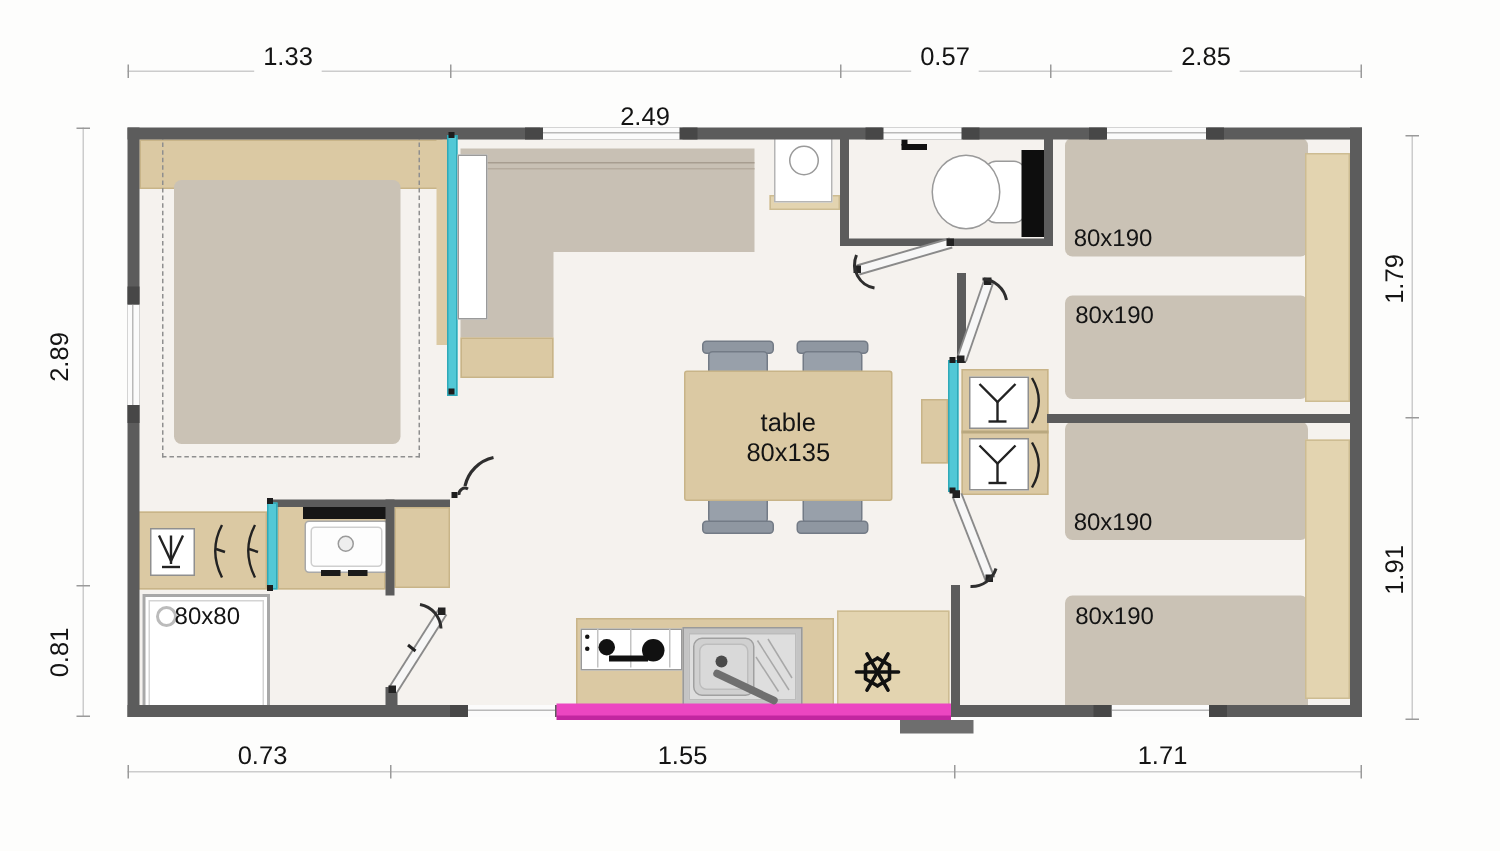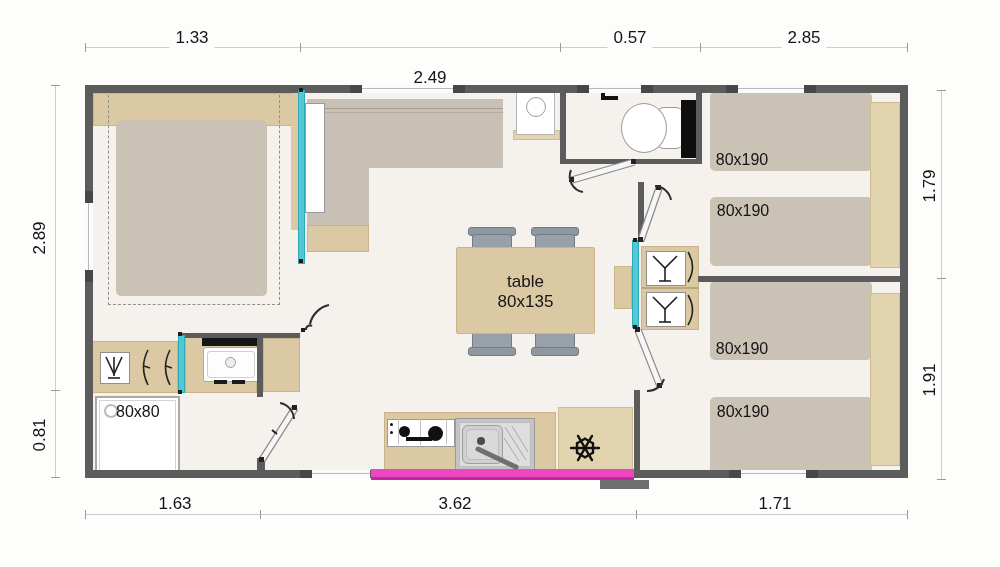--- a/index.html
+++ b/index.html
@@ -39,22 +39,22 @@
   <div class="dimtext" style="left:192px;top:28px;transform:translateX(-50%);background:#fdfdfc;padding:0 6px;">1.33</div>
   <div class="dimtext" style="left:430px;top:28px;transform:translateX(-50%);background:#fdfdfc;padding:0 6px;margin-top:40px;">2.49</div>
   <div class="dimtext" style="left:630px;top:28px;transform:translateX(-50%);background:#fdfdfc;padding:0 6px;">0.57</div>
   <div class="dimtext" style="left:804px;top:28px;transform:translateX(-50%);background:#fdfdfc;padding:0 6px;">2.85</div>
 
   <div class="dimline" style="left:85px;top:514px;width:823px;height:1px;"></div>
   <div class="tick" style="left:85px;top:510px;width:1px;height:9px;"></div>
   <div class="tick" style="left:260px;top:510px;width:1px;height:9px;"></div>
   <div class="tick" style="left:636px;top:510px;width:1px;height:9px;"></div>
   <div class="tick" style="left:907px;top:510px;width:1px;height:9px;"></div>
-  <div class="dimtext" style="left:175px;top:494px;transform:translateX(-50%);background:#fdfdfc;padding:0 6px;">1.63</div>
-  <div class="dimtext" style="left:455px;top:494px;transform:translateX(-50%);background:#fdfdfc;padding:0 6px;">3.62</div>
+  <div class="dimtext" style="left:175px;top:494px;transform:translateX(-50%);background:#fdfdfc;padding:0 6px;">0.73</div>
+  <div class="dimtext" style="left:455px;top:494px;transform:translateX(-50%);background:#fdfdfc;padding:0 6px;">1.55</div>
   <div class="dimtext" style="left:775px;top:494px;transform:translateX(-50%);background:#fdfdfc;padding:0 6px;">1.71</div>
 
   <div class="dimline" style="left:55px;top:85px;width:1px;height:393px;"></div>
   <div class="tick" style="left:51px;top:85px;width:9px;height:1px;"></div>
   <div class="tick" style="left:51px;top:390px;width:9px;height:1px;"></div>
   <div class="tick" style="left:51px;top:477px;width:9px;height:1px;"></div>
   <div class="dimtext vrot" style="left:10px;top:228px;width:60px;text-align:center;">2.89</div>
   <div class="dimtext vrot" style="left:10px;top:425px;width:60px;text-align:center;">0.81</div>
 
   <div class="dimline" style="left:941px;top:90px;width:1px;height:390px;"></div>
@@ -98,21 +98,21 @@
   <div class="abs" style="left:202px;top:337px;width:56px;height:9px;background:#161616;"></div>
   <div class="abs" style="left:203px;top:347px;width:54px;height:33px;background:#fff;border:1px solid #a9a9a9;border-radius:3px;"></div>
   <div class="abs" style="left:207px;top:351px;width:46px;height:25px;background:#fdfdfd;border:1px solid #cfcfcf;border-radius:3px;"></div>
   <div class="abs" style="left:225px;top:357px;width:9px;height:9px;border:1.5px solid #9a9a9a;border-radius:50%;background:#eee;"></div>
   <div class="abs" style="left:214px;top:380px;width:13px;height:4px;background:#1a1a1a;"></div>
   <div class="abs" style="left:232px;top:380px;width:13px;height:4px;background:#1a1a1a;"></div>
   <div class="wood" style="left:263px;top:338px;width:37px;height:54px;"></div>
   <div class="abs" style="left:95px;top:396px;width:85px;height:82px;background:#ffffff;border:2px solid #a8a8a8;box-sizing:border-box;"></div>
   <div class="abs" style="left:99px;top:400px;width:77px;height:74px;border:1px solid #d4d4d4;box-sizing:border-box;"></div>
   <div class="abs" style="left:104px;top:404px;width:14px;height:14px;border:2px solid #bbbbbb;border-radius:50%;box-sizing:border-box;background:#fff;"></div>
-  <div class="lbl" style="left:116px;top:403px;width:44px;text-align:left;">80x80</div>
+  <div class="lbl" style="left:116px;top:403px;width:44px;text-align:right;">80x80</div>
 
   <div class="wood2" style="left:513px;top:130px;width:47px;height:10px;"></div>
   <div class="abs" style="left:516px;top:91px;width:37px;height:42px;background:#fff;border:1px solid #b5b5b5;"></div>
   <div class="abs" style="left:526px;top:97px;width:20px;height:20px;border:1.5px solid #9a9a9a;border-radius:50%;box-sizing:border-box;background:#fff;"></div>
   <div class="abs" style="left:601px;top:96px;width:17px;height:4px;background:#111;"></div>
   <div class="abs" style="left:601px;top:90px;width:4px;height:7px;background:#111;"></div>
   <div class="abs" style="left:656px;top:107px;width:28px;height:42px;background:#fff;border:1.5px solid #9a9a9a;border-radius:8px;box-sizing:border-box;"></div>
   <div class="abs" style="left:621px;top:103px;width:46px;height:50px;background:#fff;border:1.5px solid #9a9a9a;border-radius:50%;box-sizing:border-box;"></div>
   <div class="abs" style="left:681px;top:100px;width:15px;height:58px;background:#0e0e0e;"></div>
 

